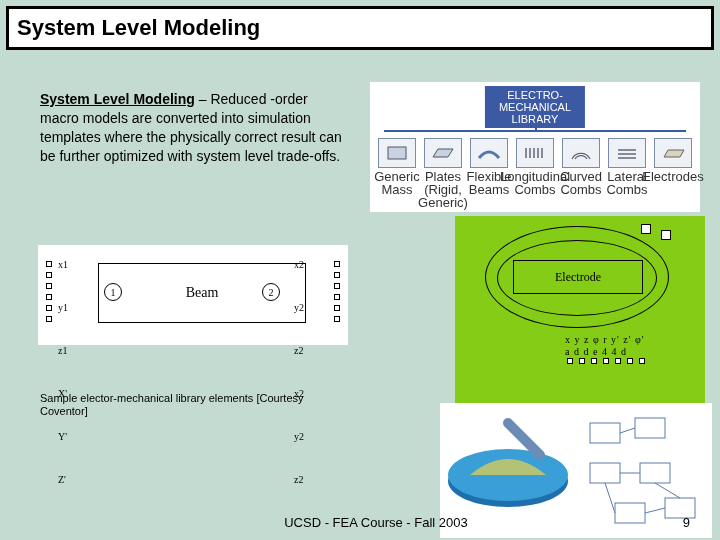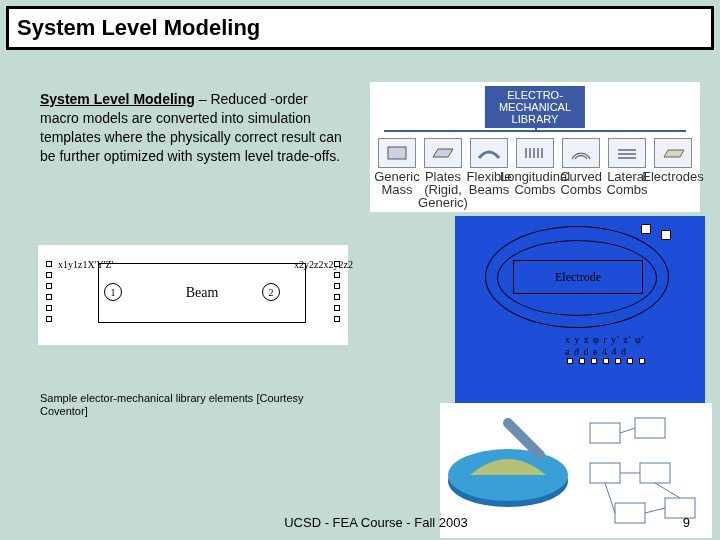--- a/index.html
+++ b/index.html
@@ -116,42 +116,43 @@
     border-radius: 50%;
     font-size: 10px;
     display: flex; align-items: center; justify-content: center;
     background: #fff;
   }
   .pn1 { left: 66px; top: 38px; }
   .pn2 { left: 224px; top: 38px; }
   .port-col {
     position: absolute;
     top: 14px;
-    display: flex; flex-direction: row;
+    display: flex; flex-direction: column;
     font-size: 10px;
     line-height: 11px;
+    gap: 32px;
   }
   .port-col.left { left: 20px; }
   .port-col.right { left: 256px; }
   .pin {
     position: absolute;
     width: 6px; height: 6px;
     border: 1px solid #000;
     background: #fff;
   }
   .pins-left .pin { left: 8px; }
   .pins-right .pin { left: 296px; }
   .lead { font-weight: bold; text-decoration: underline; }
 
   
   .elec-block {
     position: absolute;
     top: 216px; left: 455px;
     width: 250px; height: 195px;
-    background: #1d4ed8;
+    background: #84cc16;
     font-family:"Times New Roman",serif;
   }
   .elec-rect {
     position: absolute;
     left: 58px; top: 44px;
     width: 130px; height: 34px;
     border: 1px solid #000;
     display: flex; align-items: center; justify-content: center;
     font-size: 12px;
   }

